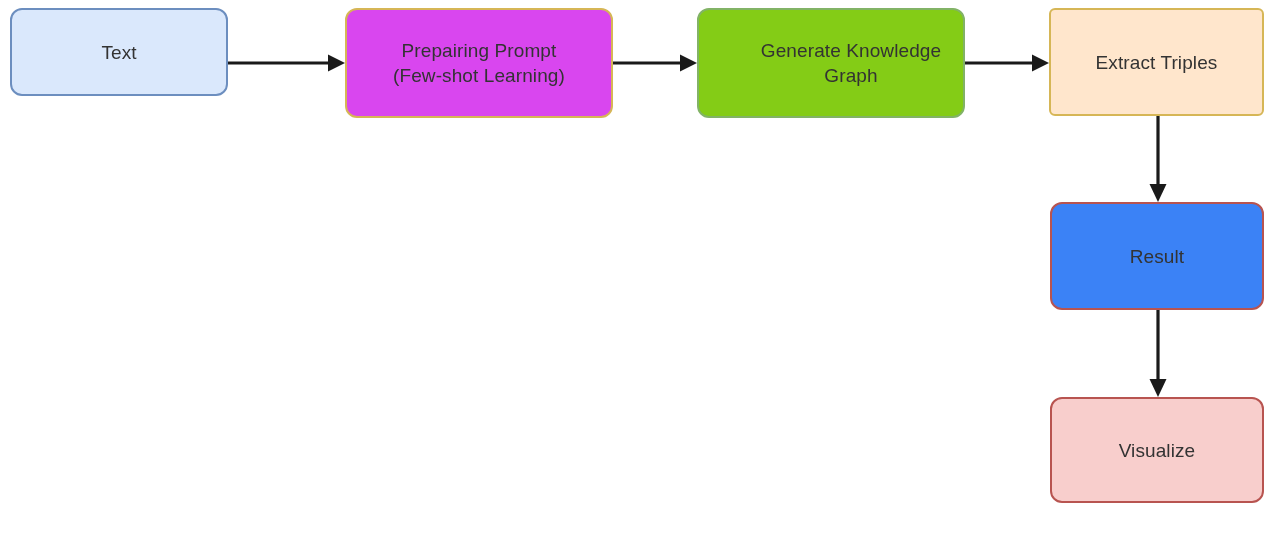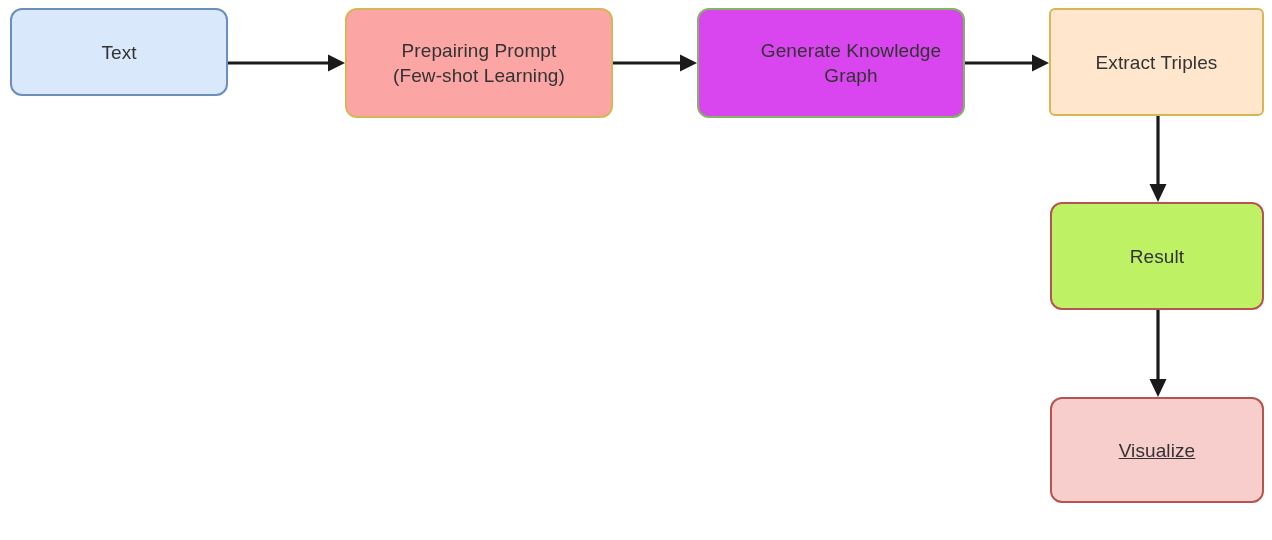--- a/index.html
+++ b/index.html
@@ -28,24 +28,24 @@
     justify-content: center;
     text-align: center;
     color: #333333;
     font-size: 19px;
     line-height: 25px;
     letter-spacing: 0.1px;
     white-space: pre-line;
     font-family: "Liberation Sans", sans-serif;
   }
   .node-text   { background: #dae8fc; border-color: #6c8ebf; }
-  .node-prompt { background: #fca5a5; border-color: #d6b656; }
-  .node-kg     { background: #d946ef; border-color: #82b366; padding-left: 40px; }
+  .node-prompt { background: #d946ef; border-color: #d6b656; }
+  .node-kg     { background: #84cc16; border-color: #82b366; padding-left: 40px; }
   .node-triples{ background: #ffe6cc; border-color: #d6b656; border-radius: 6px; }
-  .node-result { background: #bef264; border-color: #b85450; text-align: center; }
+  .node-result { background: #3b82f6; border-color: #b85450; text-align: center; }
   .node-viz    { background: #f8cecc; border-color: #b85450; }
 
   .edge {
     position: absolute;
     overflow: visible;
   }
   .edge path, .edge line {
     stroke: #1a1a1a;
     stroke-width: 3.2;
     fill: none;
@@ -90,15 +90,15 @@
   <div class="node node-prompt" style="left:345px; top:8px; width:268px; height:110px;">Prepairing Prompt
 (Few-shot Learning)</div>
 
   <div class="node node-kg" style="left:697px; top:8px; width:268px; height:110px;">Generate Knowledge
 Graph</div>
 
   <div class="node node-triples" style="left:1049px; top:8px; width:215px; height:108px;">Extract Triples</div>
 
   <div class="node node-result" style="left:1050px; top:202px; width:214px; height:108px;">Result</div>
 
-  <div class="node node-viz" style="left:1050px; top:397px; width:214px; height:106px;text-decoration:underline;">Visualize</div>
+  <div class="node node-viz" style="left:1050px; top:397px; width:214px; height:106px;">Visualize</div>
 
 </div>
 
 </body></html>

